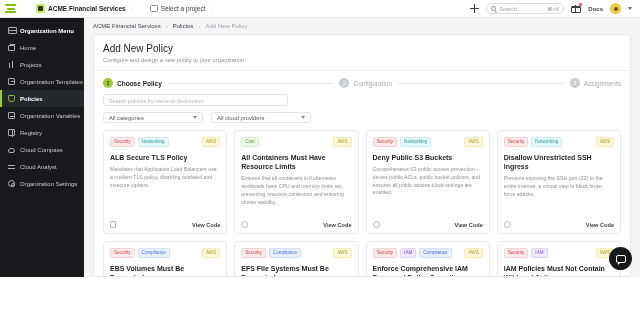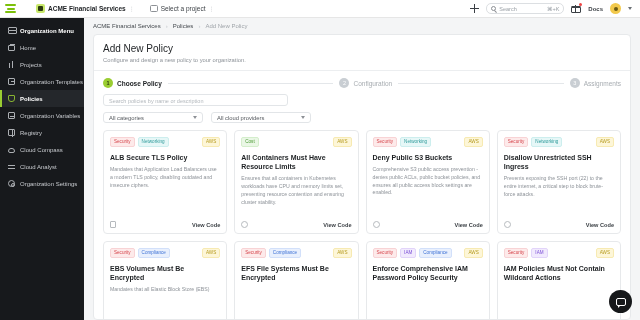--- a/index.html
+++ b/index.html
@@ -2,21 +2,21 @@
 <html><head>
 <meta charset="utf-8">
 <style>
   * { box-sizing: border-box; margin: 0; padding: 0; }
   html, body {
     width: 640px; height: 320px;
     font-family: "Liberation Sans", sans-serif;
     background: #ffffff;
     overflow: hidden;
   }
-  .app { position: relative; width: 640px; height: 320px; display: flex; flex-direction: column; justify-content: center; }
+  .app { position: relative; width: 640px; height: 277px; display: flex; flex-direction: column; justify-content: center; }
 
   
   .topbar {
     height: 18px; flex: 0 0 18px;
     background: #ffffff;
     border-bottom: 1px solid #e6e6e6;
     display: flex; align-items: center;
     padding: 0 5px;
     gap: 6px;
   }

